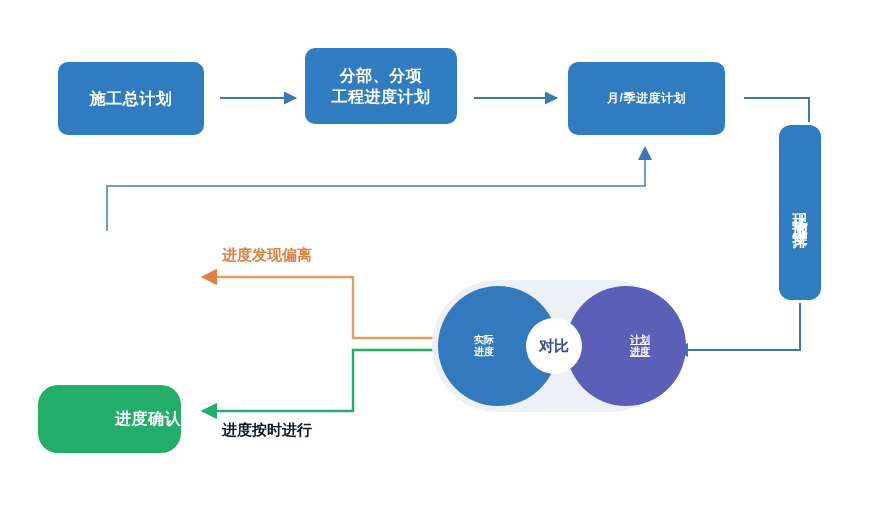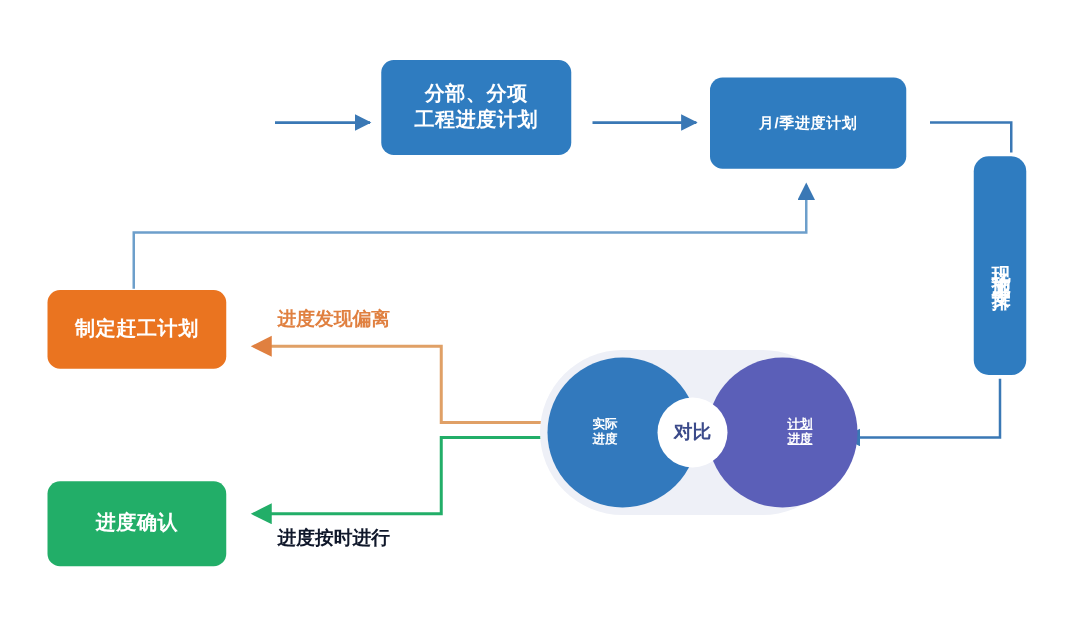--- a/index.html
+++ b/index.html
@@ -24,21 +24,21 @@
     justify-content: center;
     text-align: center;
     color: #ffffff;
     font-weight: bold;
     letter-spacing: 0.5px;
     box-sizing: border-box;
     line-height: 1.32;
   }
   .node-blue   { background: #2f7cc0; border-radius: 10px; }
   .node-orange { background: #ea7420; border-radius: 10px; }
-  .node-green  { background: #22ae68; border-radius: 10px; }
+  .node-green  { background: #22ae68; border-radius: 20px; justify-content: flex-end; }
 
   #box-total-plan    { left: 58px;  top: 62px;  width: 146px; height: 73px; font-size: 16px; }
   #box-sub-plan      { left: 305px; top: 48px;  width: 152px; height: 76px; font-size: 16px; }
   #box-month-plan    { left: 568px; top: 62px;  width: 157px; height: 73px; font-size: 12px; }
   #box-site-arrange  {
     left: 779px; top: 125px; width: 42px; height: 175px;
     font-size: 15px;
     writing-mode: vertical-rl;
     text-orientation: upright;
     letter-spacing: 4px;
@@ -135,39 +135,39 @@
 
     <path d="M800,303 L800,350 L676,350" fill="none" stroke="#3a78b5" stroke-width="2" marker-end="url(#arrow-blue)"></path>
 
     <path d="M107,231 L107,186 L645,186 L645,148" fill="none" stroke="#6d9fcb" stroke-width="2" marker-end="url(#arrow-blue)"></path>
 
     <path d="M441,338 L353,338 L353,277 L203,277" fill="none" stroke="#e0a066" stroke-width="2.4" marker-end="url(#arrow-orange)"></path>
 
     <path d="M441,350 L353,350 L353,411 L203,411" fill="none" stroke="#22ae68" stroke-width="2.4" marker-end="url(#arrow-green)"></path>
   </svg>
 
+  <div class="node node-blue" id="box-total-plan">
+    <span>施工总计划</span>
+  </div>
 
   <div class="node node-blue" id="box-sub-plan">
     <span>
       <span>分部、分项</span><br>
       <span>工程进度计划</span>
     </span>
   </div>
 
   <div class="node node-blue" id="box-month-plan">
     <span>月/季进度计划</span>
   </div>
 
   <div class="node node-blue" id="box-site-arrange">
     <span>现场施工安排</span>
   </div>
 
-  <div class="node node-orange" id="box-catchup-plan">
-    <span>制定赶工计划</span>
-  </div>
 
   <div class="node node-green" id="box-confirm">
     <span>进度确认</span>
   </div>
 
   <div class="edge-label" id="label-deviation">进度发现偏离</div>
 
   <div class="edge-label" id="label-ontime">进度按时进行</div>
 
   <div class="venn" id="venn-group">

